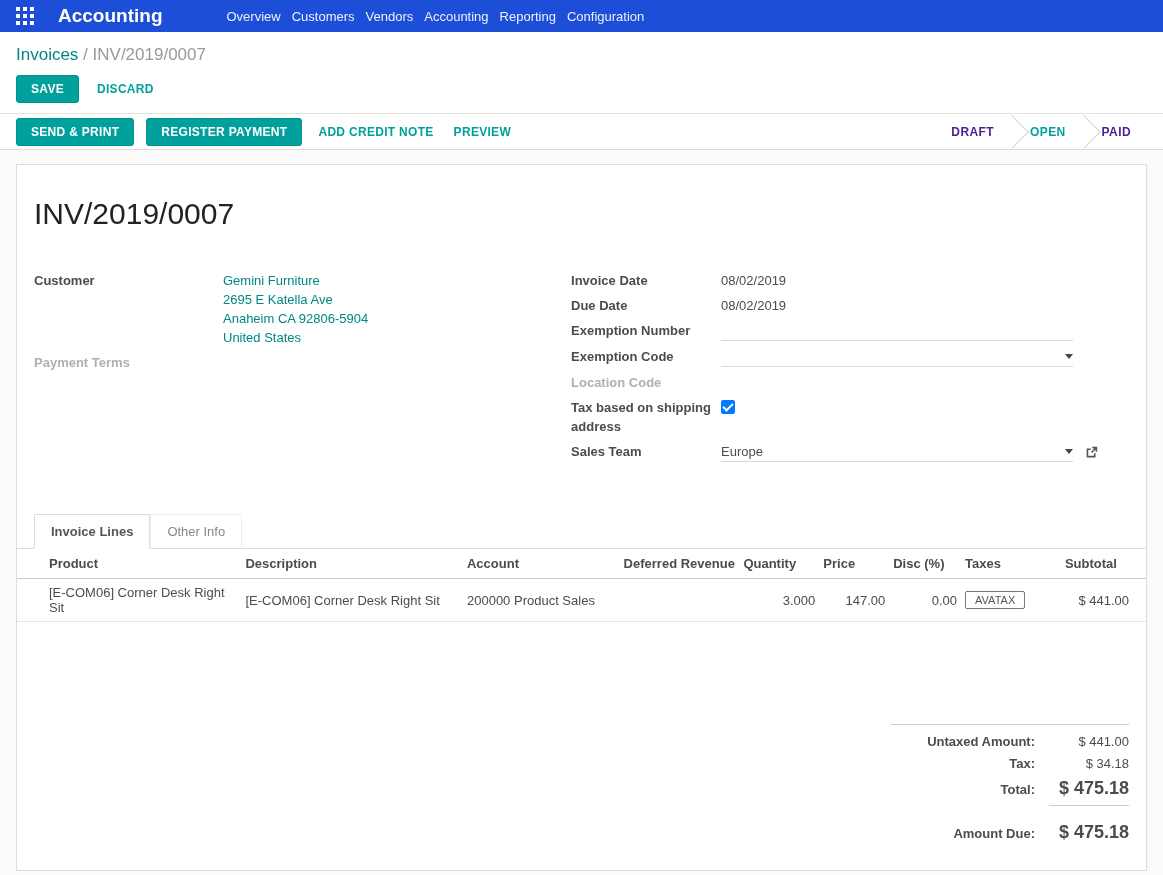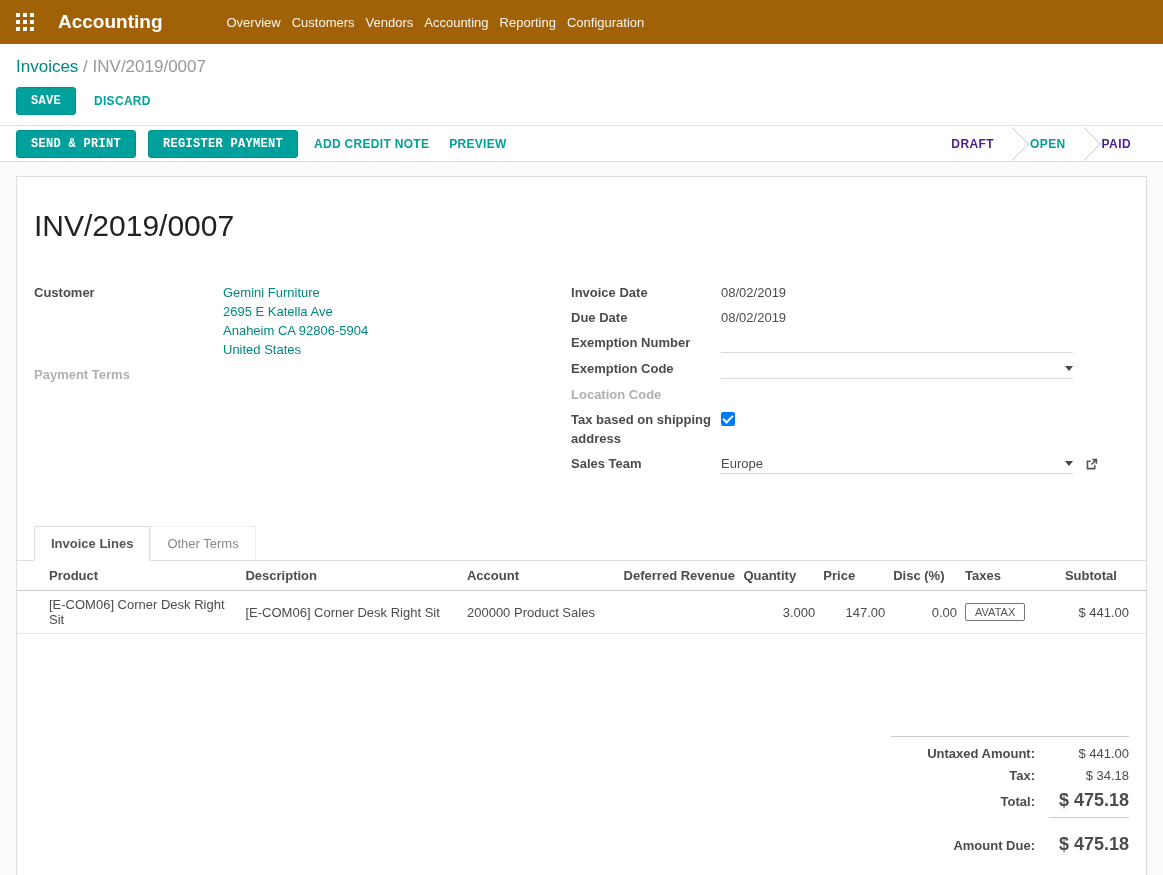--- a/index.html
+++ b/index.html
@@ -6,42 +6,42 @@
   html,body { width: 1163px; }
   body {
     font-family: "Liberation Sans", sans-serif;
     background: #fbfbfb;
     color: #4c4c4c;
     font-size: 13px;
   }
 
   
   .navbar {
-    height: 44px; background: #a16207; display: flex; align-items: center;
+    height: 32px; background: #1d4ed8; display: flex; align-items: center;
     padding: 0 16px; color: #fff;
   }
   .apps-grid { width: 18px; height: 18px; display: grid;
     grid-template-columns: repeat(3,4px); grid-template-rows: repeat(3,4px);
     gap: 3px; cursor: pointer; margin-right: 24px; }
   .apps-grid span { background: #fff; width: 4px; height: 4px; }
   .app-title { font-size: 19px; font-weight: 700; margin-right: 64px; cursor: pointer; }
   .nav-menu { display: flex; gap: 11px; font-size: 13px; }
   .nav-menu .nav-item { color: rgba(255,255,255,.92); cursor: pointer; }
 
   
   .control-panel { background: #fff; padding: 13px 16px 10px; }
   .breadcrumb { font-size: 17px; }
   .breadcrumb .bc-link { color: #008784; cursor: pointer; text-decoration: none; }
   .breadcrumb .bc-sep, .breadcrumb .bc-current { color: #999; }
   .cp-buttons { margin-top: 10px; display: flex; align-items: center; gap: 14px; }
   .btn-primary {
     background: #00a09d; border: 1px solid #00918e; color: #fff;
     font-size: 12px; font-weight: 700; letter-spacing: .3px;
     padding: 6px 14px; border-radius: 3px; cursor: pointer;
-    font-family: Liberation Mono, monospace;
+    font-family: Liberation Sans, sans-serif;
   }
   .btn-flat {
     background: none; border: none; color: #00a09d; font-size: 12px;
     font-weight: 700; letter-spacing: .3px; cursor: pointer; padding: 6px 4px;
     font-family: "Liberation Sans", sans-serif;
   }
 
   
   .toolbar {
     background: #fff; border-top: 1px solid #e3e3e3; border-bottom: 1px solid #dcdcdc;
@@ -241,21 +241,21 @@
                   <path d="M9 1h6v6h-2V4.4L8.7 8.7 7.3 7.3 11.6 3H9V1zM2 3h5v2H4v7h7V9h2v5H2V3z" fill="#555"></path>
                 </svg>
             </span>
           </div>
         </div>
       </div>
     </div>
 
     <div class="tabs">
       <button class="tab active">Invoice Lines</button>
-      <button class="tab inactive">Other Terms</button>
+      <button class="tab inactive">Other Info</button>
     </div>
 
     <table class="lines">
       <colgroup>
         <col style="width:225px">
           <col style="width:222px">
           <col style="width:157px">
         <col style="width:120px">
           <col style="width:80px">
           <col style="width:70px">

